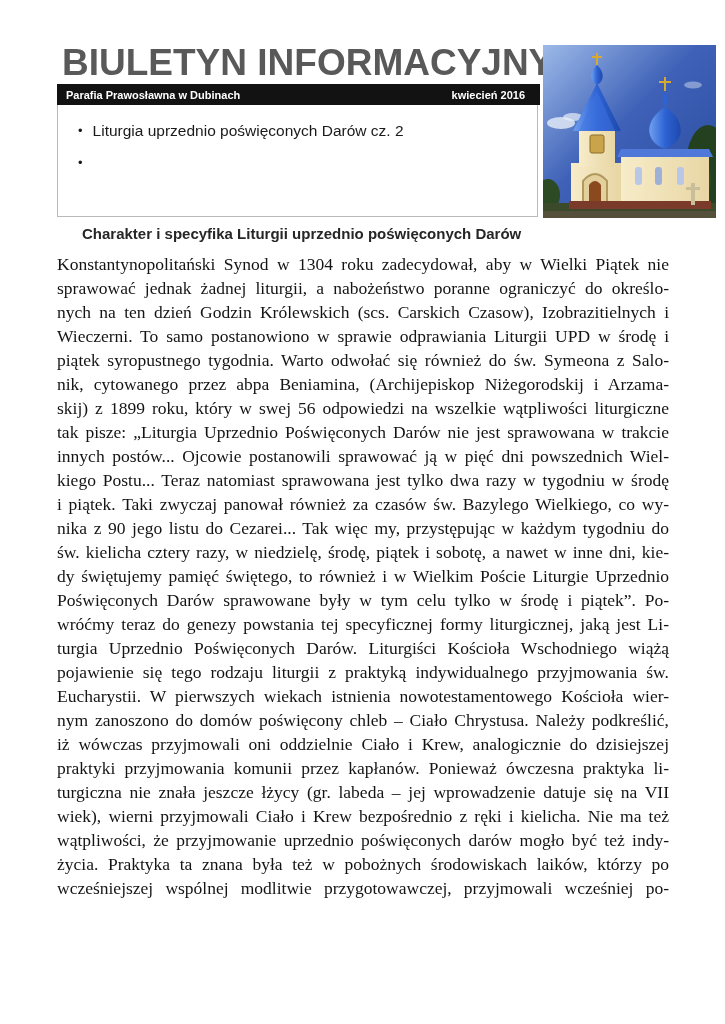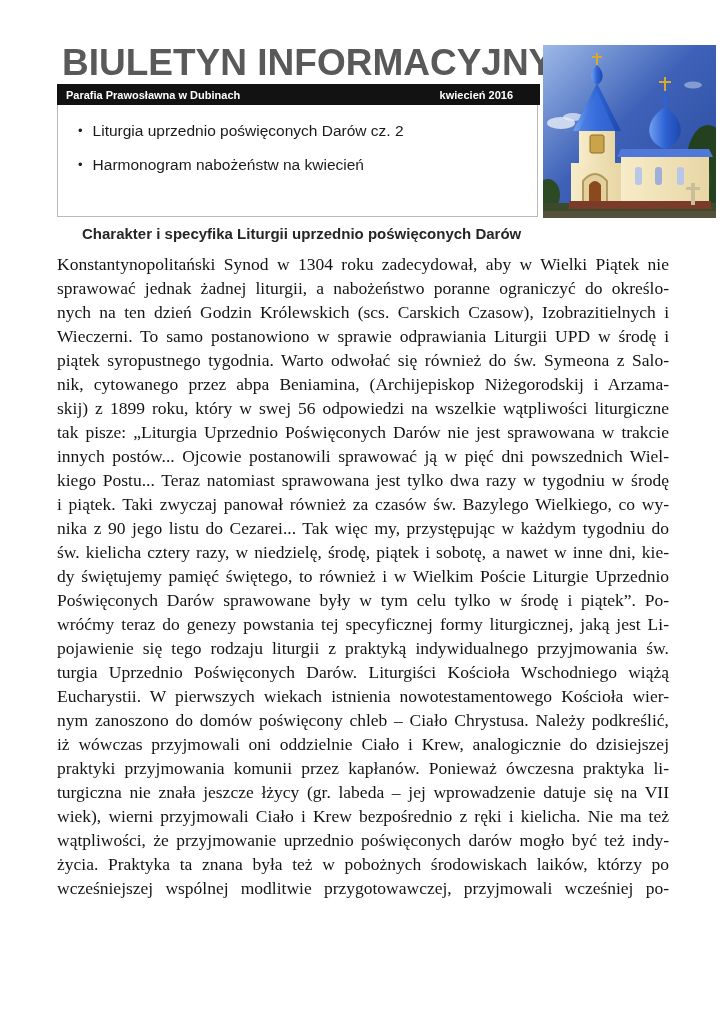--- a/index.html
+++ b/index.html
@@ -41,21 +41,21 @@
     top: -1px;
     width: 483px;
     height: 21px;
     background: #121212;
     color: #ffffff;
     display: flex;
     align-items: center;
     justify-content: space-between;
     box-sizing: border-box;
     padding-left: 9px;
-    padding-right: 27px;
+    padding-right: 15px;
     font-size: 11px;
     font-weight: bold;
   }
   .toc {
     position: absolute;
     left: 0;
     top: 21px;
     width: 100%;
   }
   .toc-item {
@@ -130,21 +130,20 @@
       <span>Parafia Prawosławna w Dubinach</span>
       <span>kwiecień 2016</span>
     </div>
     <div class="toc">
       <div class="toc-item">
         <span class="dot">•</span>
         <span>Liturgia uprzednio poświęconych Darów cz. 2</span>
       </div>
       <div class="toc-item">
         <span class="dot">•</span>
-        <span>Harmonogram nabożeństw na kwiecień</span>
       </div>
     </div>
   </div>
 
   <svg class="church-photo" viewBox="0 0 173 173" xmlns="http://www.w3.org/2000/svg" role="img">
     <defs>
       <linearGradient id="sky" x1="0" y1="0" x2="1" y2="1">
         <stop offset="0" stop-color="#9db9e8"></stop>
         <stop offset="0.45" stop-color="#3f62b8"></stop>
         <stop offset="1" stop-color="#274a9e"></stop>
@@ -223,22 +222,22 @@
       <div class="body-line">skij) z 1899 roku, który w swej 56 odpowiedzi na wszelkie wątpliwości liturgiczne</div>
       <div class="body-line">tak pisze: „Liturgia Uprzednio Poświęconych Darów nie jest sprawowana w trakcie</div>
       <div class="body-line">innych postów... Ojcowie postanowili sprawować ją w pięć dni powszednich Wiel-</div>
       <div class="body-line">kiego Postu... Teraz natomiast sprawowana jest tylko dwa razy w tygodniu w środę</div>
       <div class="body-line">i piątek. Taki zwyczaj panował również za czasów św. Bazylego Wielkiego, co wy-</div>
       <div class="body-line">nika z 90 jego listu do Cezarei... Tak więc my, przystępując w każdym tygodniu do</div>
       <div class="body-line">św. kielicha cztery razy, w niedzielę, środę, piątek i sobotę, a nawet w inne dni, kie-</div>
       <div class="body-line">dy świętujemy pamięć świętego, to również i w Wielkim Poście Liturgie Uprzednio</div>
       <div class="body-line">Poświęconych Darów sprawowane były w tym celu tylko w środę i piątek”. Po-</div>
       <div class="body-line">wróćmy teraz do genezy powstania tej specyficznej formy liturgicznej, jaką jest Li-</div>
+      <div class="body-line">turgia Uprzednio Poświęconych Darów. Liturgiści Kościoła Wschodniego wiążą</div>
       <div class="body-line">pojawienie się tego rodzaju liturgii z praktyką indywidualnego przyjmowania św.</div>
-      <div class="body-line">turgia Uprzednio Poświęconych Darów. Liturgiści Kościoła Wschodniego wiążą</div>
       <div class="body-line">Eucharystii. W pierwszych wiekach istnienia nowotestamentowego Kościoła wier-</div>
       <div class="body-line">nym zanoszono do domów poświęcony chleb – Ciało Chrystusa. Należy podkreślić,</div>
       <div class="body-line">iż wówczas przyjmowali oni oddzielnie Ciało i Krew, analogicznie do dzisiejszej</div>
       <div class="body-line">praktyki przyjmowania komunii przez kapłanów. Ponieważ ówczesna praktyka li-</div>
       <div class="body-line">turgiczna nie znała jeszcze łżycy (gr. labeda – jej wprowadzenie datuje się na VII</div>
       <div class="body-line">wiek), wierni przyjmowali Ciało i Krew bezpośrednio z ręki i kielicha. Nie ma też</div>
       <div class="body-line">wątpliwości, że przyjmowanie uprzednio poświęconych darów mogło być też indy-</div>
       <div class="body-line">życia. Praktyka ta znana była też w pobożnych środowiskach laików, którzy po</div>
       <div class="body-line">wcześniejszej wspólnej modlitwie przygotowawczej, przyjmowali wcześniej po-</div>
       <div class="body-line last">święcone dary.</div>

